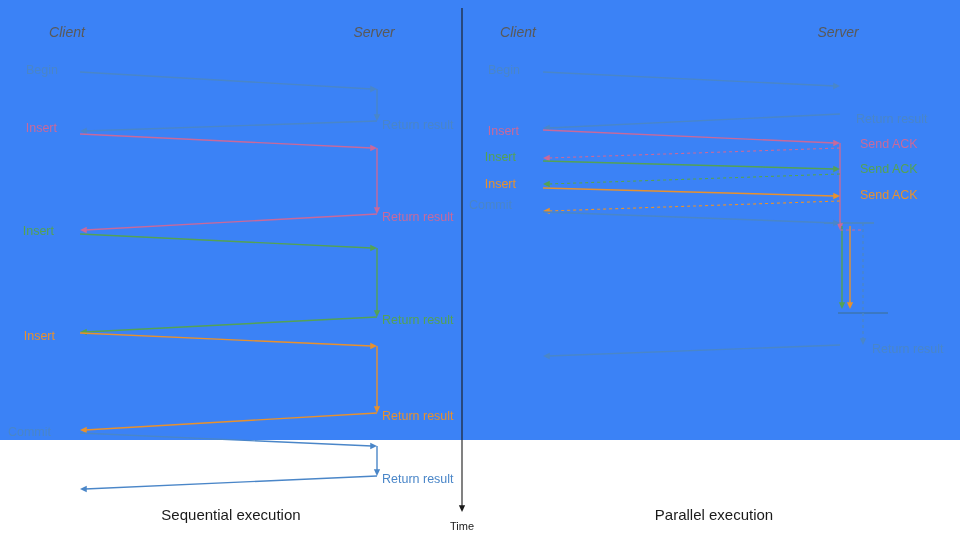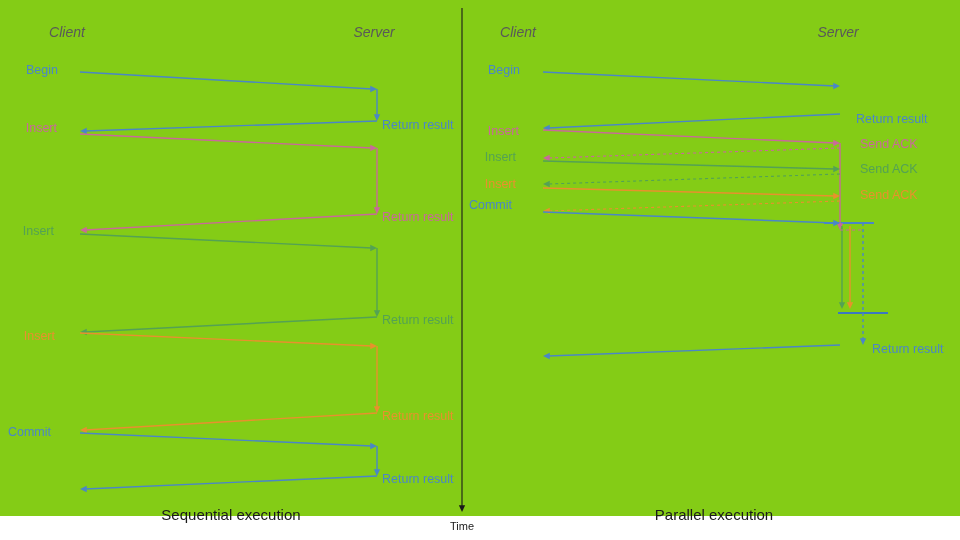--- a/index.html
+++ b/index.html
@@ -9,22 +9,22 @@
   }
   body {
     width: 960px;
     height: 540px;
     overflow: hidden;
     font-family: "Liberation Sans", sans-serif;
   }
   #root {
     position: relative;
     width: 960px;
-    height: 516px;
-    background: #84cc16;
+    height: 440px;
+    background: #3b82f6;
   }
   svg.diagram {
     position: absolute;
     left: 0;
     top: 0;
     width: 960px;
     height: 540px;
   }
   text {
     font-family: "Liberation Sans", sans-serif;

